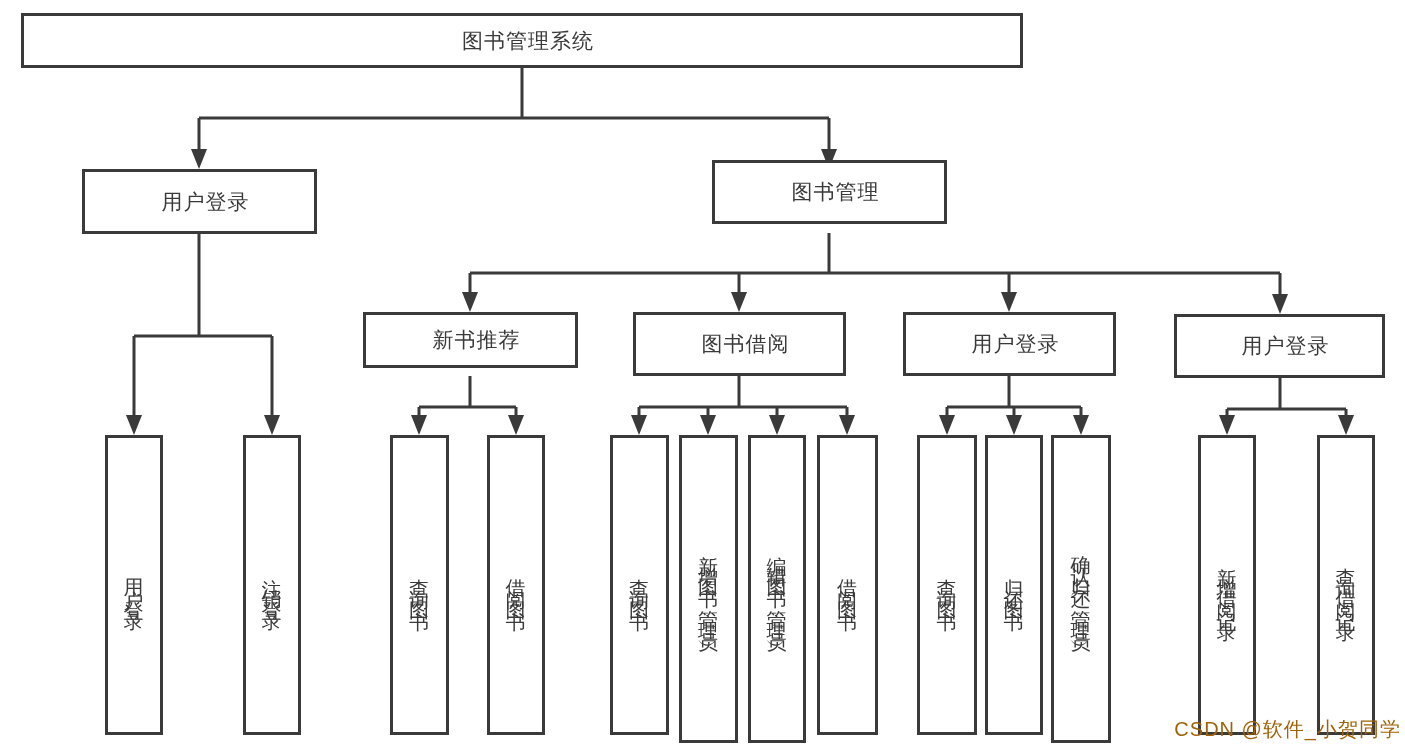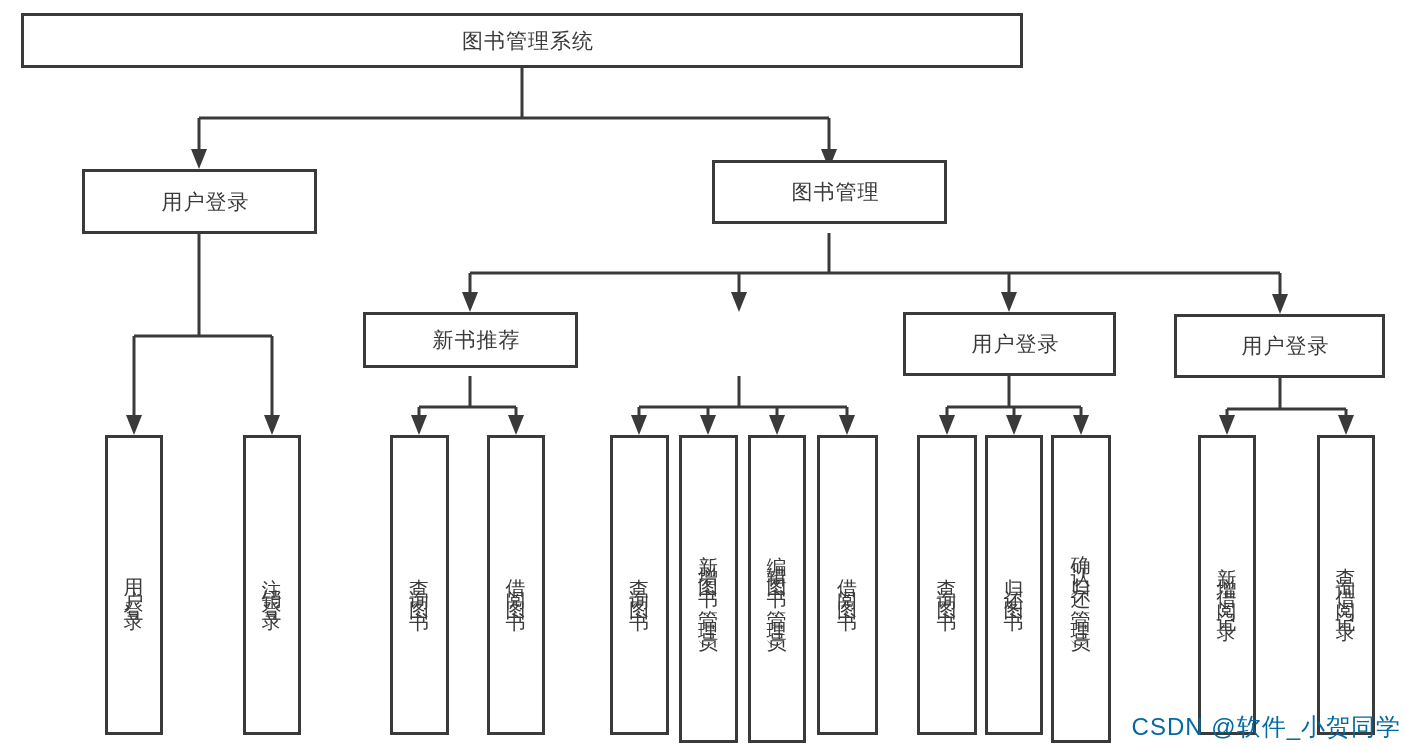--- a/index.html
+++ b/index.html
@@ -30,22 +30,22 @@
     writing-mode:vertical-rl;
     letter-spacing:11px;
     line-height:1;
     text-align:center;
   }
   .watermark{
     position:absolute;
     right:4px;
     bottom:4px;
     z-index:3;
-    font-size:24px;
-    color:#0369a1;
+    font-size:20px;
+    color:#a16207;
     letter-spacing:1px;
     white-space:nowrap;
     margin-top:28px;
   }
 </style>
 </head>
 <body>
 
 <div class="canvas">
 
@@ -98,20 +98,21 @@
       <polygon points="1338,415 1354,415 1346,435"></polygon>
     </g>
   </svg>
 
   <div class="node nh" style="left:21px;top:13px;width:1002px;height:55px">图书管理系统</div>
 
   <div class="node nh" style="left:82px;top:169px;width:235px;height:65px">用户登录</div>
   <div class="node nh" style="left:712px;top:160px;width:235px;height:64px">图书管理</div>
 
   <div class="node nh" style="left:363px;top:312px;width:215px;height:56px">新书推荐</div>
+  <div class="node nh" style="left:633px;top:312px;width:213px;height:64px">图书借阅</div>
   <div class="node nh" style="left:903px;top:312px;width:213px;height:64px">用户登录</div>
   <div class="node nh" style="left:1174px;top:314px;width:211px;height:64px">用户登录</div>
 
   <div class="node nv" style="left:105px;top:435px;width:58px;height:300px">用户登录</div>
   <div class="node nv" style="left:243px;top:435px;width:58px;height:300px">注销登录</div>
 
   <div class="node nv" style="left:390px;top:435px;width:59px;height:300px">查询图书</div>
   <div class="node nv" style="left:487px;top:435px;width:58px;height:300px">借阅图书</div>
 
   <div class="node nv" style="left:610px;top:435px;width:59px;height:300px">查询图书</div>

